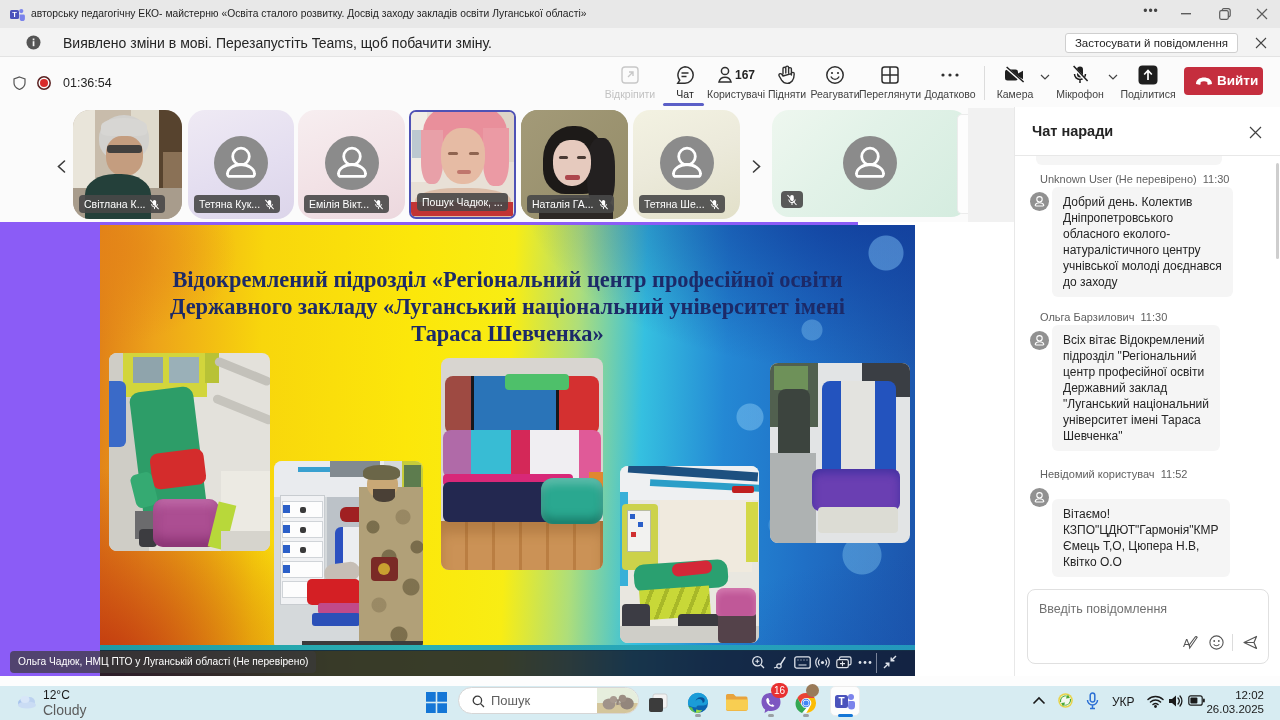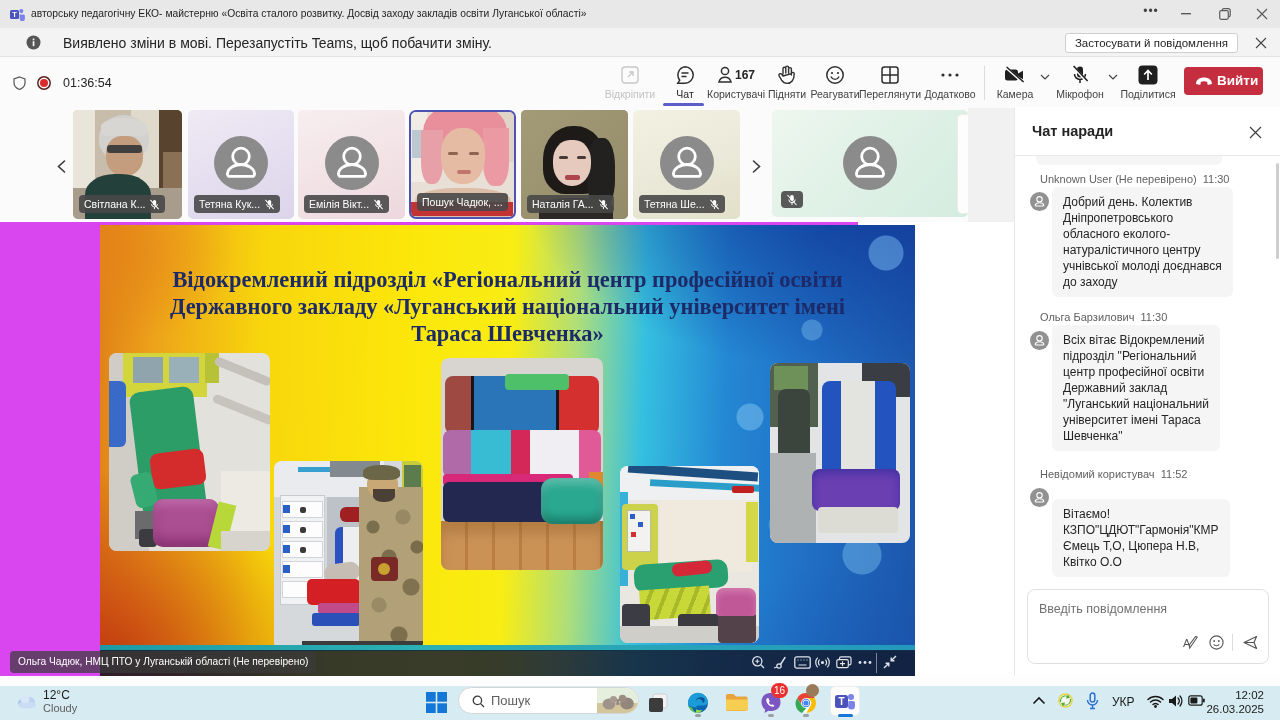--- a/index.html
+++ b/index.html
@@ -18,26 +18,26 @@
   #applybtn { position:absolute; right:42px; top:5px; height:20px; padding:0 9px; background:#fff; border:1px solid #cfcfcf; border-radius:3px; font-size:11.5px; color:#242424; line-height:18px; }
 
   
   #toolbar { position:absolute; left:0; top:57px; width:1280px; height:51px; background:#fbfbfb; }
   .tbbtn { position:absolute; text-align:center; }
   .tbbtn .lbl { font-size:10.5px; color:#424242; display:block; margin-top:2px; }
   .tbbtn svg { display:block; margin:0 auto; }
 
   
   #strip { position:absolute; left:0; top:108px; width:968px; height:114px; background:#fbfbfb; }
-  .tile { position:absolute; top:2px; height:109px; border-radius:5px; overflow:hidden; }
+  .tile { position:absolute; top:2px; height:109px; border-radius:17px; overflow:hidden; }
   .namechip { position:absolute; left:6px; bottom:6px; height:18px; background:rgba(72,72,72,0.9); border-radius:4px; color:#fff; font-size:10.5px; line-height:18px; padding:0 5px; white-space:nowrap; display:flex; align-items:center; gap:4px; }
   .avatarc { position:absolute; border-radius:50%; background:#8b8b8b; }
 
   
-  #stage { position:absolute; left:0; top:222px; width:858px; height:454px; background:#d946ef; }
+  #stage { position:absolute; left:0; top:222px; width:858px; height:454px; background:#8b5cf6; }
   #slide { position:absolute; left:100px; top:3px; width:815px; height:451px; overflow:hidden; }
   .photo { position:absolute; border-radius:8px; overflow:hidden; }
 
   
   #chat { position:absolute; left:1014px; top:107px; width:266px; height:569px; background:#fff; border-left:1px solid #e8e8e8; }
   .msgname { position:absolute; font-size:11px; color:#616161; }
   .bubble { position:absolute; background:#f5f5f5; border-radius:6px; font-size:12px; color:#242424; line-height:16px; padding:7px 11px; }
   .cavatar { position:absolute; width:19px; height:19px; border-radius:50%; background:#919191; }
 
   
@@ -534,21 +534,21 @@
   </div>
   <div id="whitestrip"></div>
   <div id="taskbar">
     <svg class="abs" style="left:16px;top:6px" width="22" height="17" viewBox="0 0 22 17">
       <ellipse cx="8" cy="11" rx="6" ry="4.6" fill="#a8c4ec"></ellipse>
       <ellipse cx="13.5" cy="10" rx="5.5" ry="5" fill="#bcd2f0"></ellipse>
       <ellipse cx="11" cy="13" rx="9" ry="3.6" fill="#cadcf4"></ellipse>
       <ellipse cx="9" cy="7.5" rx="4.5" ry="3.4" fill="#d8e6f8"></ellipse>
     </svg>
     <div class="abs" style="left:43px;top:2px;font-size:12px;color:#1a1a1a">12°C</div>
-    <div class="abs" style="left:43px;top:16px;font-size:11px;color:#5c5c5c">Cloudy</div>
+    <div class="abs" style="left:43px;top:16px;font-size:14px;color:#5c5c5c">Cloudy</div>
 
     <svg class="abs" style="left:426px;top:6px" width="21" height="21" viewBox="0 0 21 21">
       <rect x="0" y="0" width="9.7" height="9.7" fill="#1476d6"></rect>
       <rect x="11.3" y="0" width="9.7" height="9.7" fill="#1476d6"></rect>
       <rect x="0" y="11.3" width="9.7" height="9.7" fill="#1476d6"></rect>
       <rect x="11.3" y="11.3" width="9.7" height="9.7" fill="#1476d6"></rect>
     </svg>
 
     <div class="abs" style="left:458px;top:1px;width:181px;height:27px;background:#fff;border:1px solid #d6d6d6;border-radius:14px;overflow:hidden">
       <svg class="abs" style="left:13px;top:7px" width="13" height="13" viewBox="0 0 13 13">

